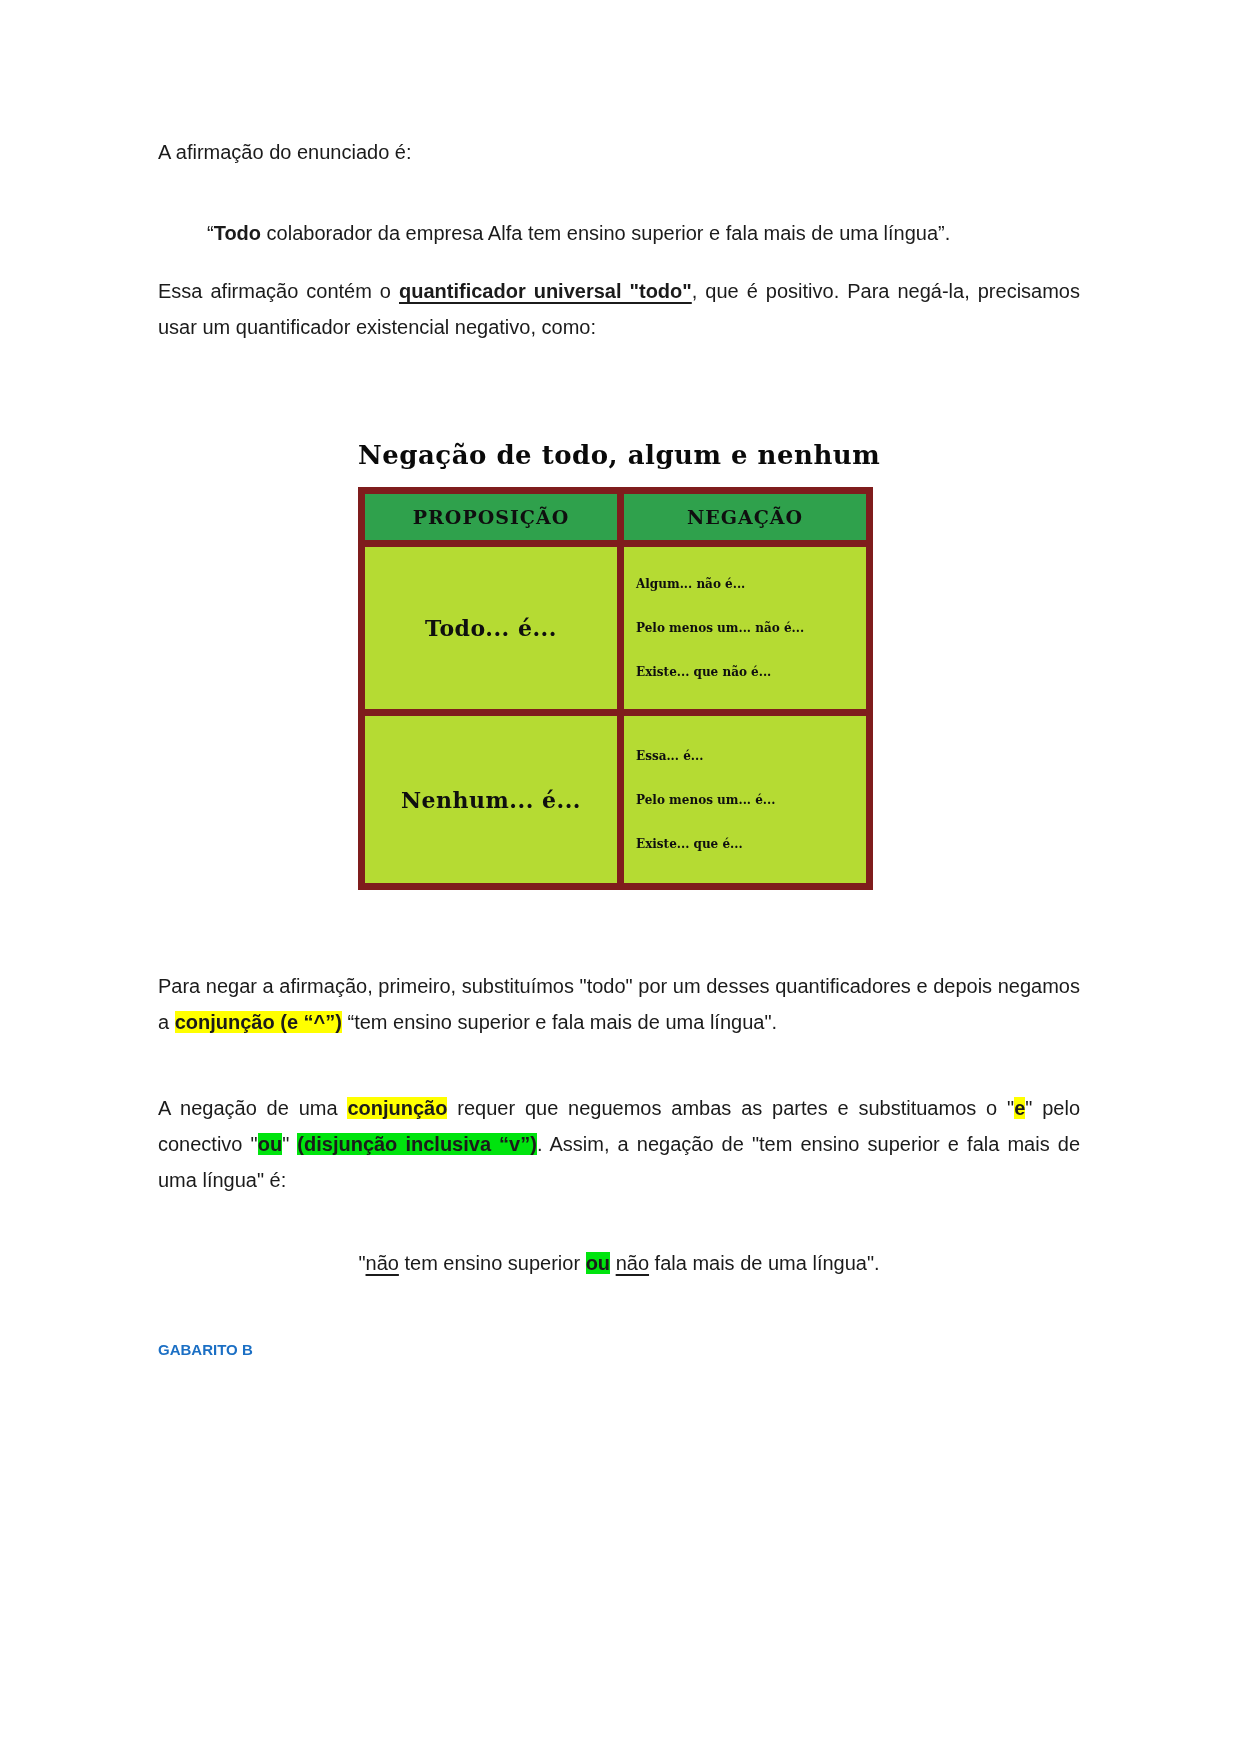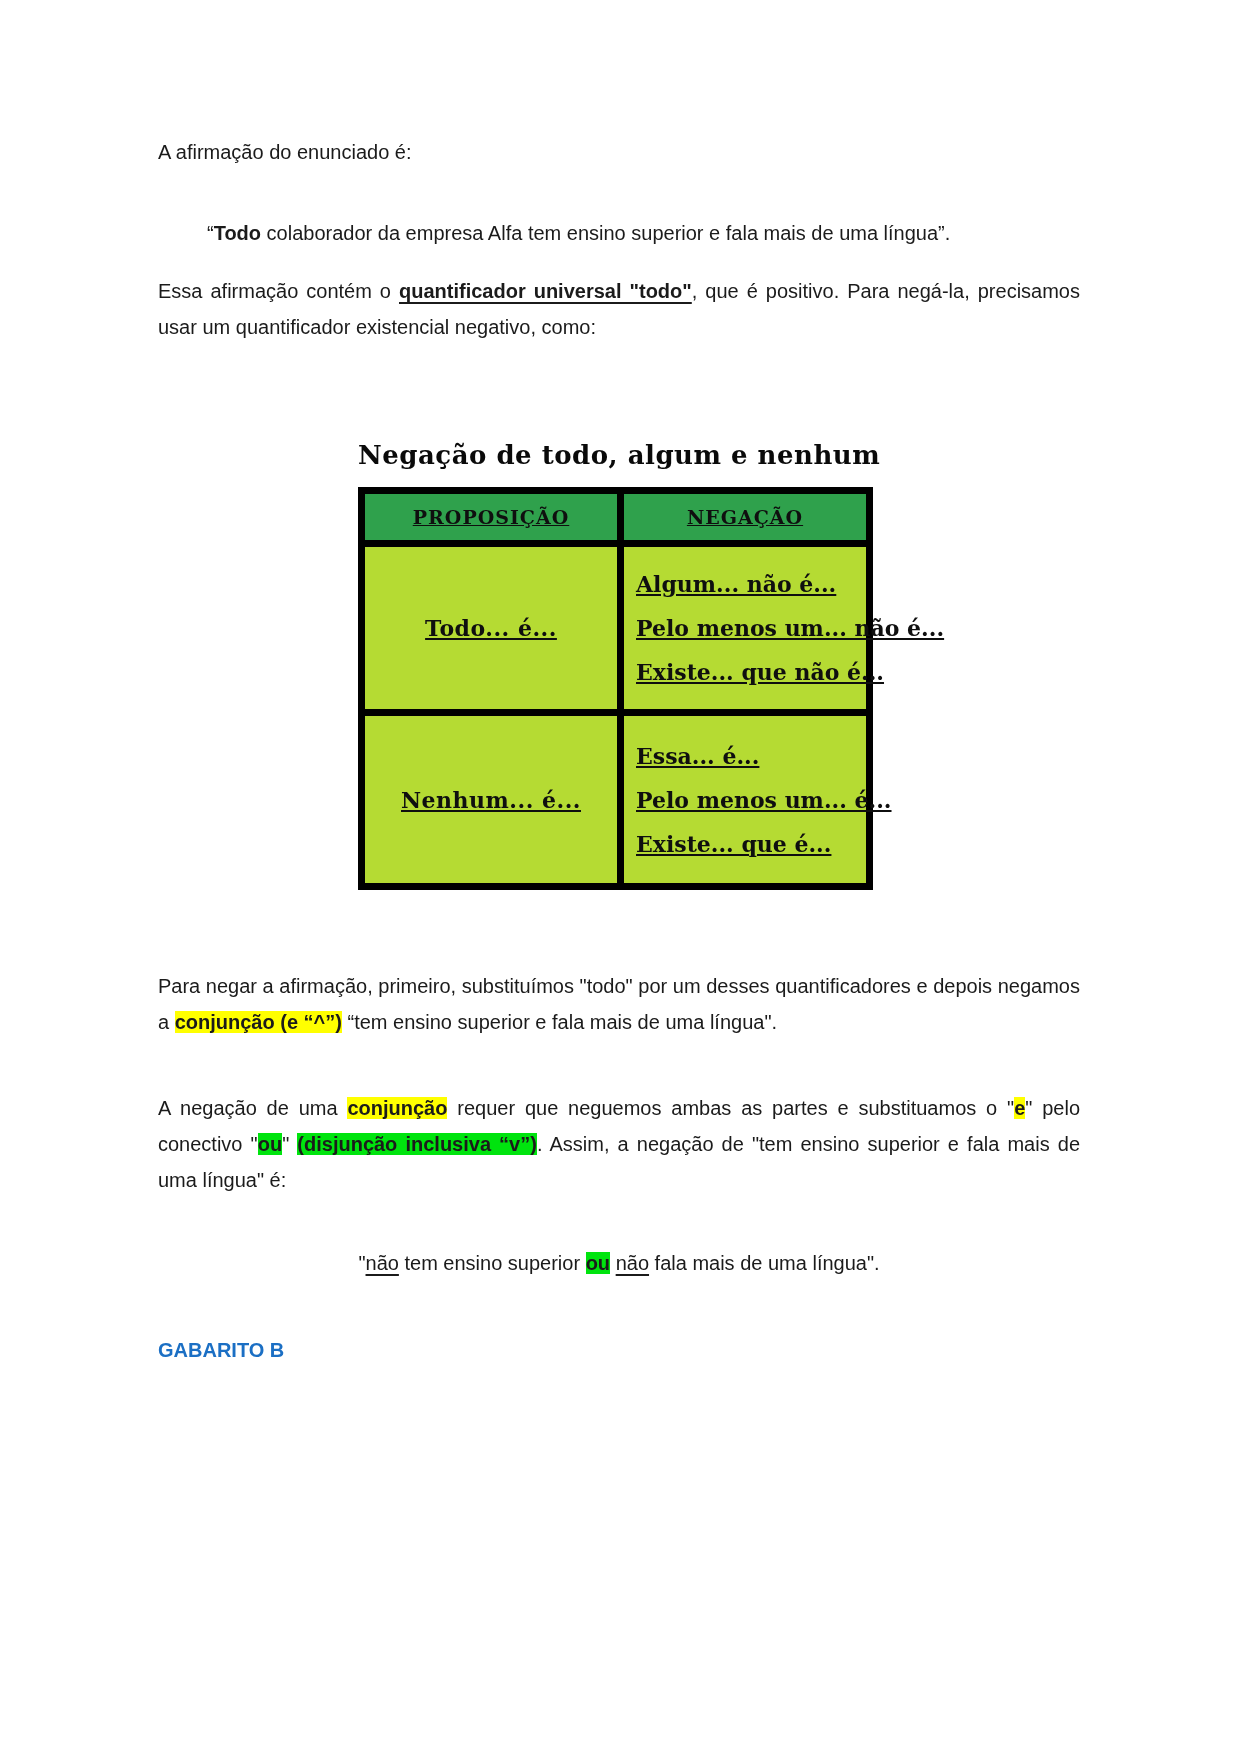--- a/index.html
+++ b/index.html
@@ -20,39 +20,39 @@
   .mb54{margin-bottom:54px;}
   .mb56{margin-bottom:56px;}
   .mb78{margin-bottom:78px;}
   .mb95{margin-bottom:95px;}
   
   .b{font-weight:700;}
   .bu{font-weight:700;text-decoration:underline;text-underline-offset:4px;}
   .u{text-decoration:underline;text-underline-offset:4px;}
   .hy{font-weight:700;background:#FFFF00;}
   .hg{font-weight:700;background:#00E40E;}
-  .gabarito{color:#1B6FC4;font-weight:700;font-size:20px;line-height:30px;}
+  .gabarito{color:#1B6FC4;font-weight:700;font-size:15px;line-height:30px;}
   
   .figure{width:490px;margin-left:152px;padding-left:48px;}
   .figure-title{
     font-family:"DejaVu Serif",serif;font-weight:700;font-size:26px;
     color:#0a0a0a;text-align:center;margin-bottom:17px;white-space:nowrap;
     letter-spacing:.5px;
   }
   table.neg-table{border-collapse:collapse;width:490px;table-layout:fixed;}
   .neg-table th,.neg-table td{
-    border:7px solid #000000;
-    font-family:"DejaVu Serif",serif;font-weight:700;color:#0f0f0f;text-decoration:underline;
+    border:7px solid #7f1d1d;
+    font-family:"DejaVu Serif",serif;font-weight:700;color:#0f0f0f;
   }
   .neg-table th{background:#2FA14C;height:44px;font-size:19px;letter-spacing:1px;}
   .neg-table th.col-prop{width:250px;}
   .neg-table th.col-neg{width:240px;}
   .neg-table td{background:#B5DB33;vertical-align:middle;}
   td.prop-cell{text-align:center;font-size:22px;letter-spacing:.5px;}
-  td.neg-cell{padding:6px 4px 6px 12px;font-size:22px;}
+  td.neg-cell{padding:6px 4px 6px 12px;font-size:12px;}
   td.neg-cell div{line-height:44px;white-space:nowrap;}
   tr.r1 td{height:150px;}
   tr.r2 td{height:155px;}
 </style>
 </head>
 <body>
 
 <div class="page">
 
   <p class="para mb45"><span>A afirmação do enunciado é:</span></p>

